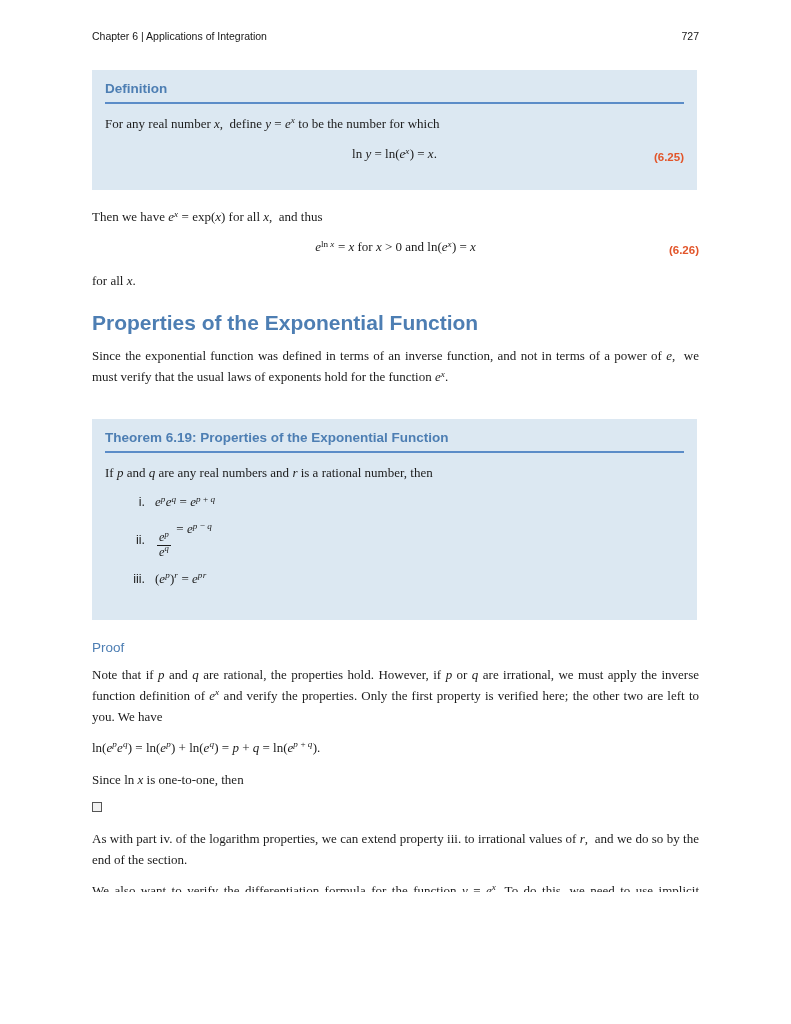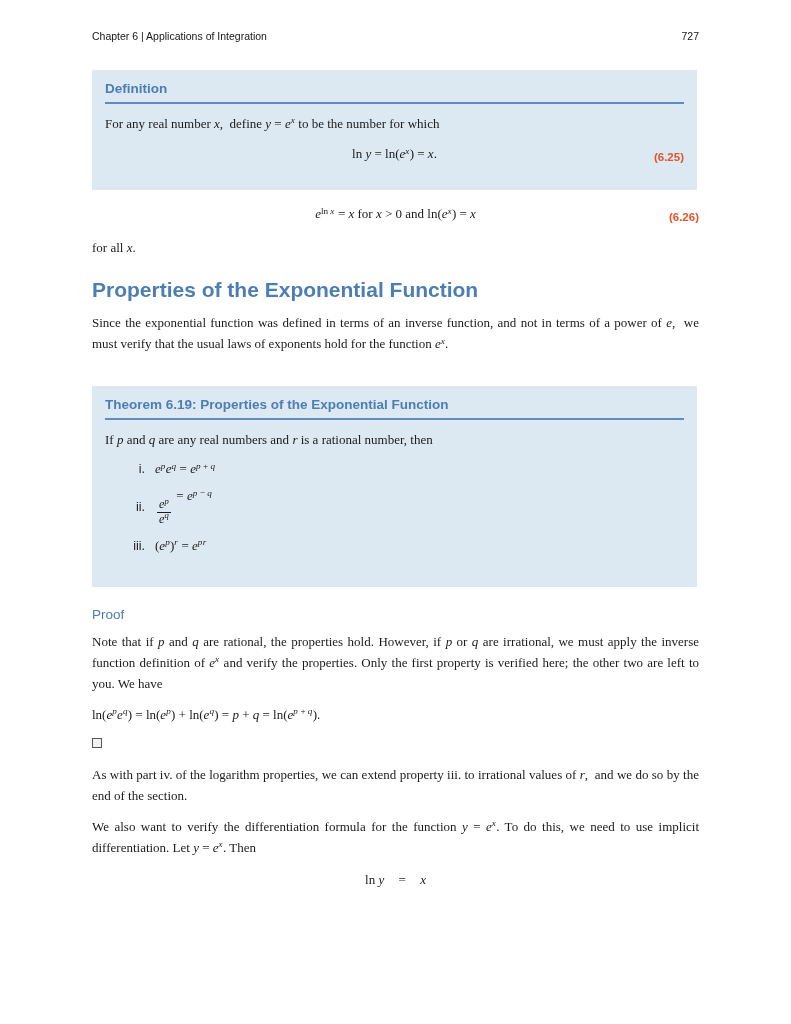--- a/index.html
+++ b/index.html
@@ -86,20 +86,21 @@
 
   <section class="callout">
     <h3 class="callout-title">Definition</h3>
     <p>For any real number <i>x</i>,&nbsp;&nbsp;define <i>y</i> = <i>e</i><sup><i>x</i></sup> to be the number for which</p>
     <div class="eqrow">
       <span class="eq">ln <i>y</i> = ln(<i>e</i><sup><i>x</i></sup>) = <i>x</i>.</span>
       <span class="eqnum">(6.25)</span>
     </div>
   </section>
 
+  <p>Then we have <i>e</i><sup><i>x</i></sup> = exp(<i>x</i>) for all <i>x</i>,&nbsp;&nbsp;and thus</p>
 
   <div class="eqrow">
     <span class="eq"><i>e</i><sup>ln <i>x</i></sup> = <i>x</i> for <i>x</i> &gt; 0 and ln(<i>e</i><sup><i>x</i></sup>) = <i>x</i></span>
     <span class="eqnum">(6.26)</span>
   </div>
 
   <p class="noj">for all <i>x</i>.</p>
 
   <h1 class="section-heading">Properties of the Exponential Function</h1>
 
@@ -124,20 +125,21 @@
       <span class="thm-formula">(<i>e</i><sup><i>p</i></sup>)<sup><i>r</i></sup> = <i>e</i><sup><i>pr</i></sup></span>
     </div>
   </section>
 
   <h4 class="sub-heading">Proof</h4>
 
   <p>Note that if <i>p</i> and <i>q</i> are rational, the properties hold. However, if <i>p</i> or <i>q</i> are irrational, we must apply the inverse function definition of <i>e</i><sup><i>x</i></sup> and verify the properties. Only the first property is verified here; the other two are left to you. We have</p>
 
   <div class="eq-center">ln(<i>e</i><sup><i>p</i></sup><i>e</i><sup><i>q</i></sup>) = ln(<i>e</i><sup><i>p</i></sup>) + ln(<i>e</i><sup><i>q</i></sup>) = <i>p</i> + <i>q</i> = ln(<i>e</i><sup><i>p</i> + <i>q</i></sup>).</div>
 
+  <p class="noj">Since ln <i>x</i> is one-to-one, then</p>
 
 
   <div class="qed"><span class="qed-box"></span></div>
 
   <p>As with part iv. of the logarithm properties, we can extend property iii. to irrational values of <i>r</i>,&nbsp;&nbsp;and we do so by the end of the section.</p>
 
   <p>We also want to verify the differentiation formula for the function <i>y</i> = <i>e</i><sup><i>x</i></sup>. To do this, we need to use implicit differentiation. Let <i>y</i> = <i>e</i><sup><i>x</i></sup>. Then</p>
 
   <div class="derivation">
     <span class="d-lhs">ln <i>y</i></span>

